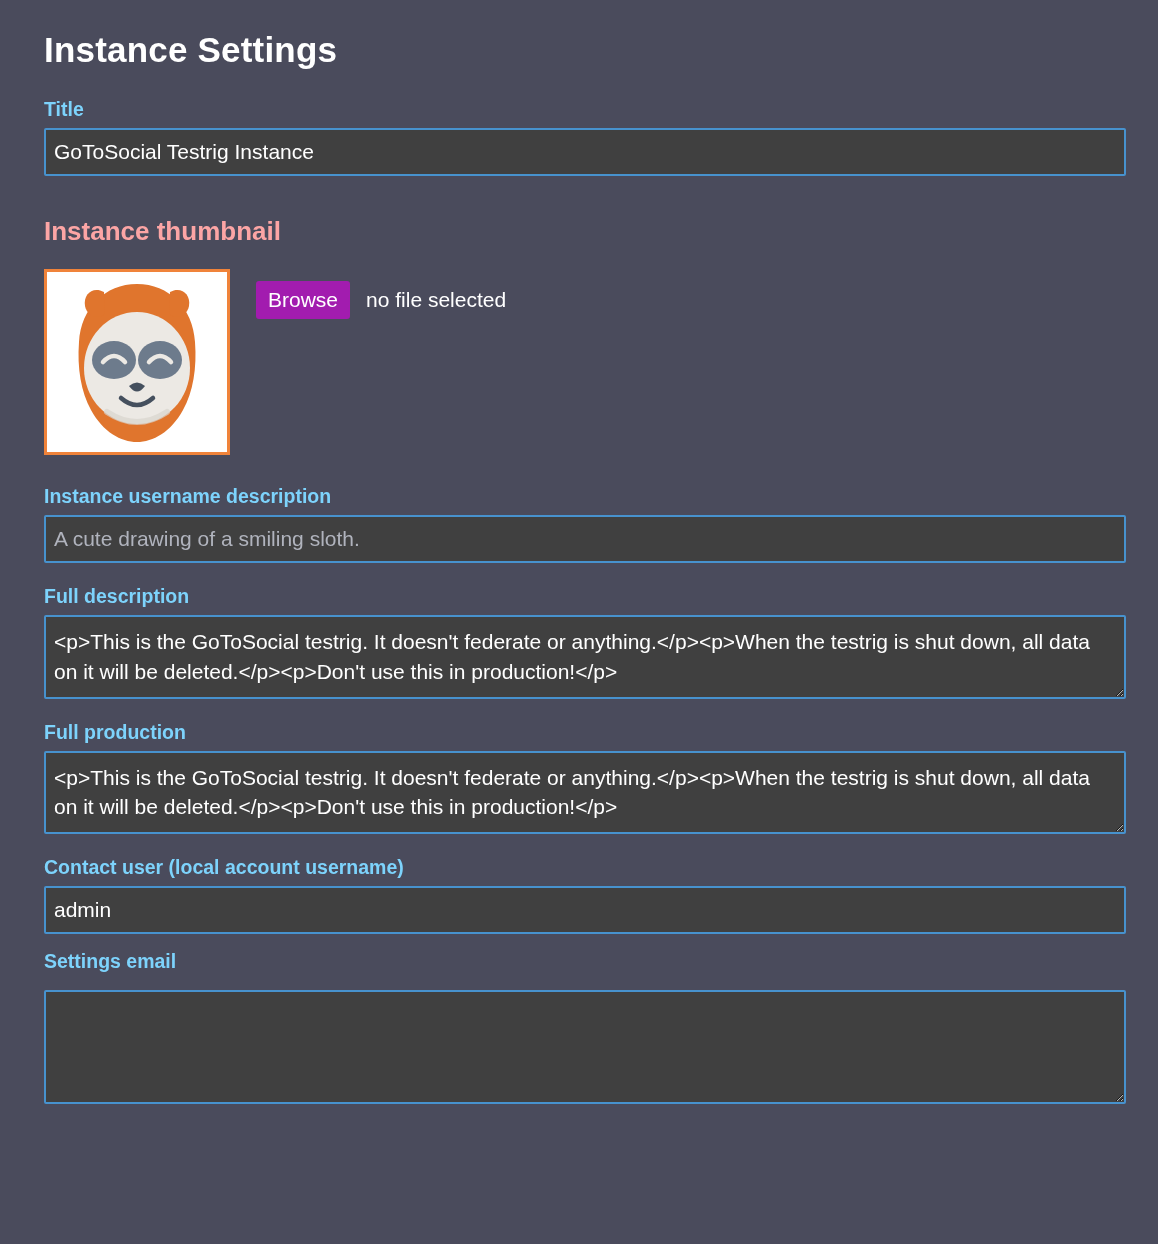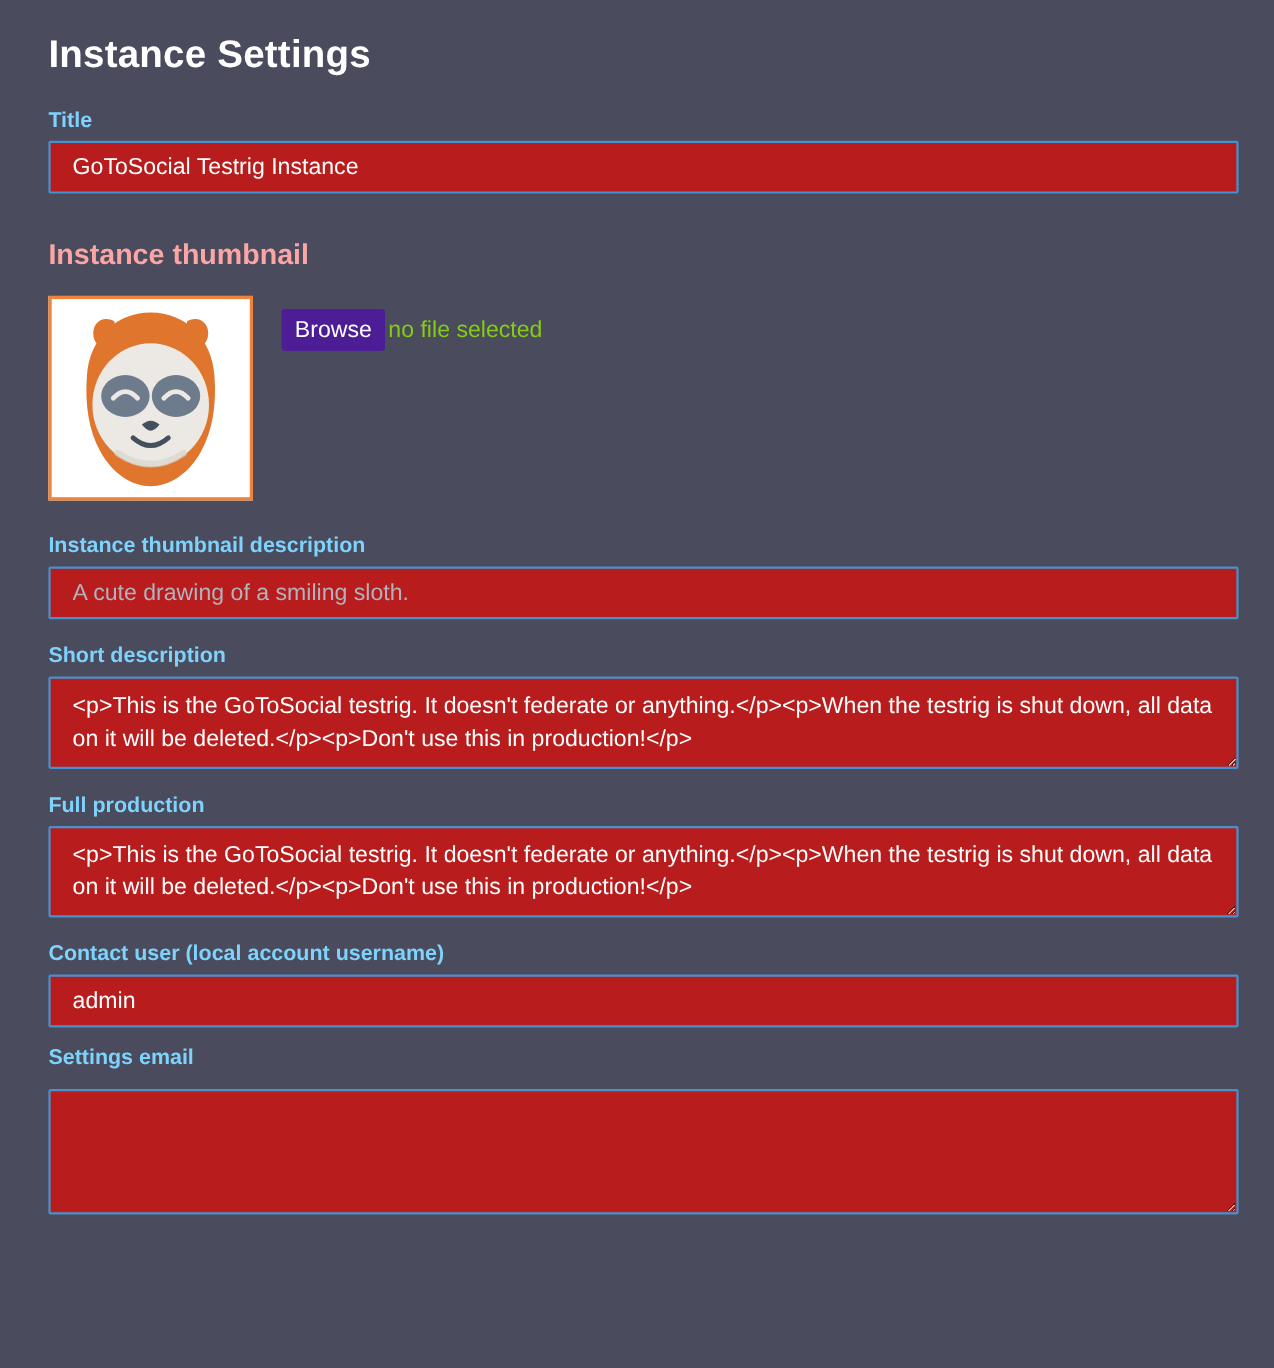--- a/index.html
+++ b/index.html
@@ -40,27 +40,27 @@
     font-size: 26px;
     font-weight: bold;
     margin: 40px 0 22px 0;
     color: #fca5a5;
   }
   input.text-input,
   textarea.text-area {
     display: block;
     width: 1082px;
     box-sizing: border-box;
-    background: #b91c1c;
+    background: #404040;
     border: 2px solid #4792ce;
     border-radius: 2px;
     color: #ffffff;
     font-family: "Liberation Sans", sans-serif;
     font-size: 21px;
-    padding: 10px 20px;
+    padding: 10px 8px;
     outline: none;
   }
   input.text-input::placeholder,
   textarea.text-area::placeholder {
     color: #b0b3bd;
     opacity: 1;
   }
   textarea.text-area {
     resize: vertical;
     line-height: 1.42;
@@ -85,34 +85,34 @@
     overflow: hidden;
     flex: 0 0 auto;
   }
   .thumb-box svg { display: block; }
   .file-picker {
     display: flex;
     align-items: center;
     margin-top: 12px;
   }
   .browse-button {
-    background: #4c1d95;
+    background: #a21caf;
     color: #ffffff;
     font-size: 21px;
     font-family: "Liberation Sans", sans-serif;
     border: none;
     border-radius: 3px;
     padding: 7px 12px 8px 12px;
     cursor: pointer;
     line-height: 1.1;
   }
   .file-status {
     font-size: 21px;
-    color: #84cc16;
-    margin-left: 3px;
+    color: #ffffff;
+    margin-left: 16px;
   }
 </style>
 </head>
 <body>
 
 <div class="page">
 
   <h1 class="page-title">Instance Settings</h1>
 
   <div class="field">
@@ -146,28 +146,28 @@
         <path d="M60 140 q30 20 60 0" stroke="#d9d4cd" stroke-width="6" fill="none" stroke-linecap="round" opacity="0.7"></path>
       </svg>
     </div>
     <div class="file-picker">
       <button class="browse-button">Browse</button>
       <span class="file-status">no file selected</span>
     </div>
   </div>
 
   <div class="field">
-    <label class="field-label">Instance thumbnail description</label>
+    <label class="field-label">Instance username description</label>
     <input class="text-input" type="text" placeholder="A cute drawing of a smiling sloth." style="">
   </div>
 
   <div class="spacer-16"></div>
 
   <div class="field">
-    <label class="field-label">Short description</label>
+    <label class="field-label">Full description</label>
     <textarea class="text-area" rows="2" style="">&lt;p&gt;This is the GoToSocial testrig. It doesn't federate or anything.&lt;/p&gt;&lt;p&gt;When the testrig is shut down, all data on it will be deleted.&lt;/p&gt;&lt;p&gt;Don't use this in production!&lt;/p&gt;</textarea>
   </div>
 
   <div class="spacer-16"></div>
 
   <div class="field">
     <label class="field-label">Full production</label>
     <textarea class="text-area" rows="2" style="">&lt;p&gt;This is the GoToSocial testrig. It doesn't federate or anything.&lt;/p&gt;&lt;p&gt;When the testrig is shut down, all data on it will be deleted.&lt;/p&gt;&lt;p&gt;Don't use this in production!&lt;/p&gt;</textarea>
   </div>
 

